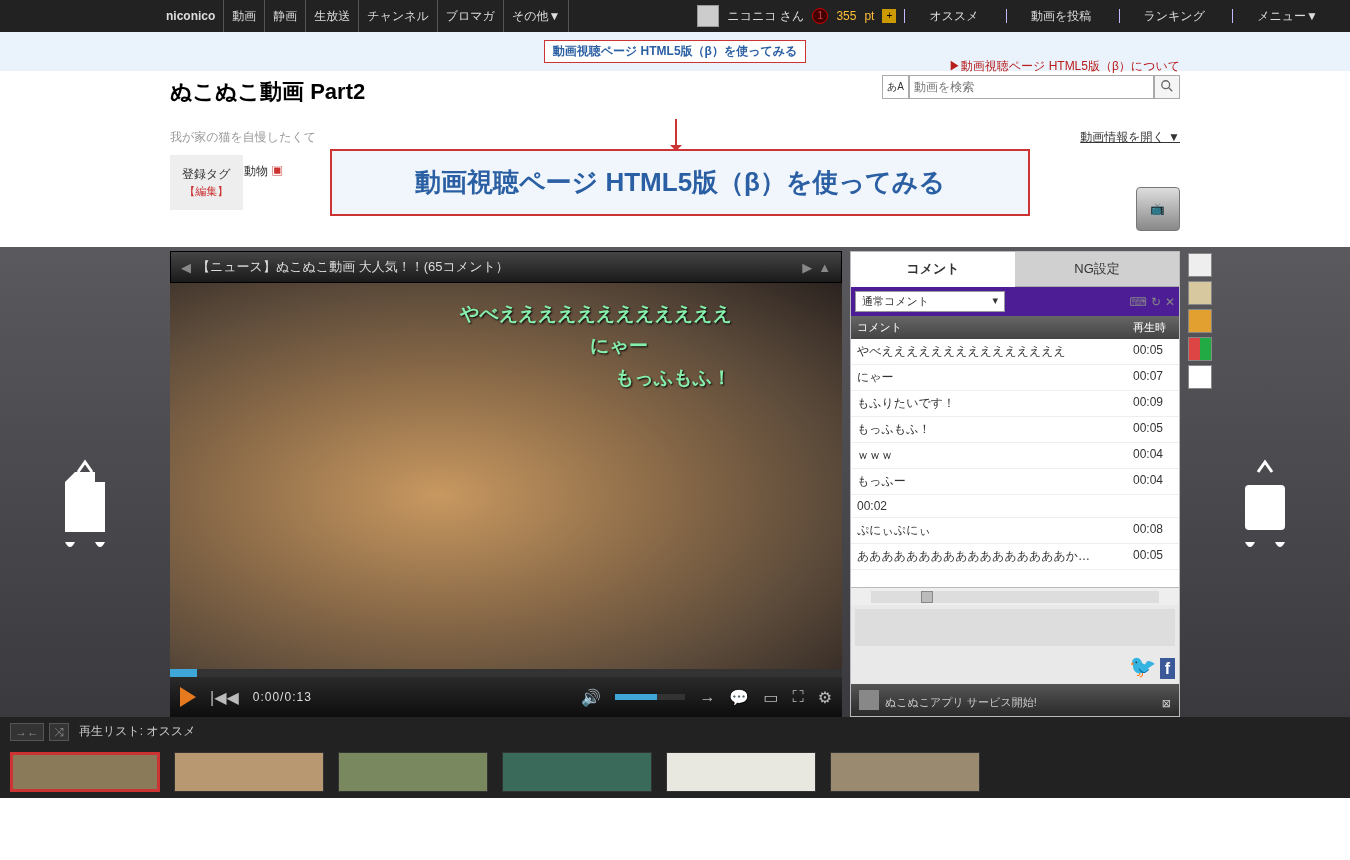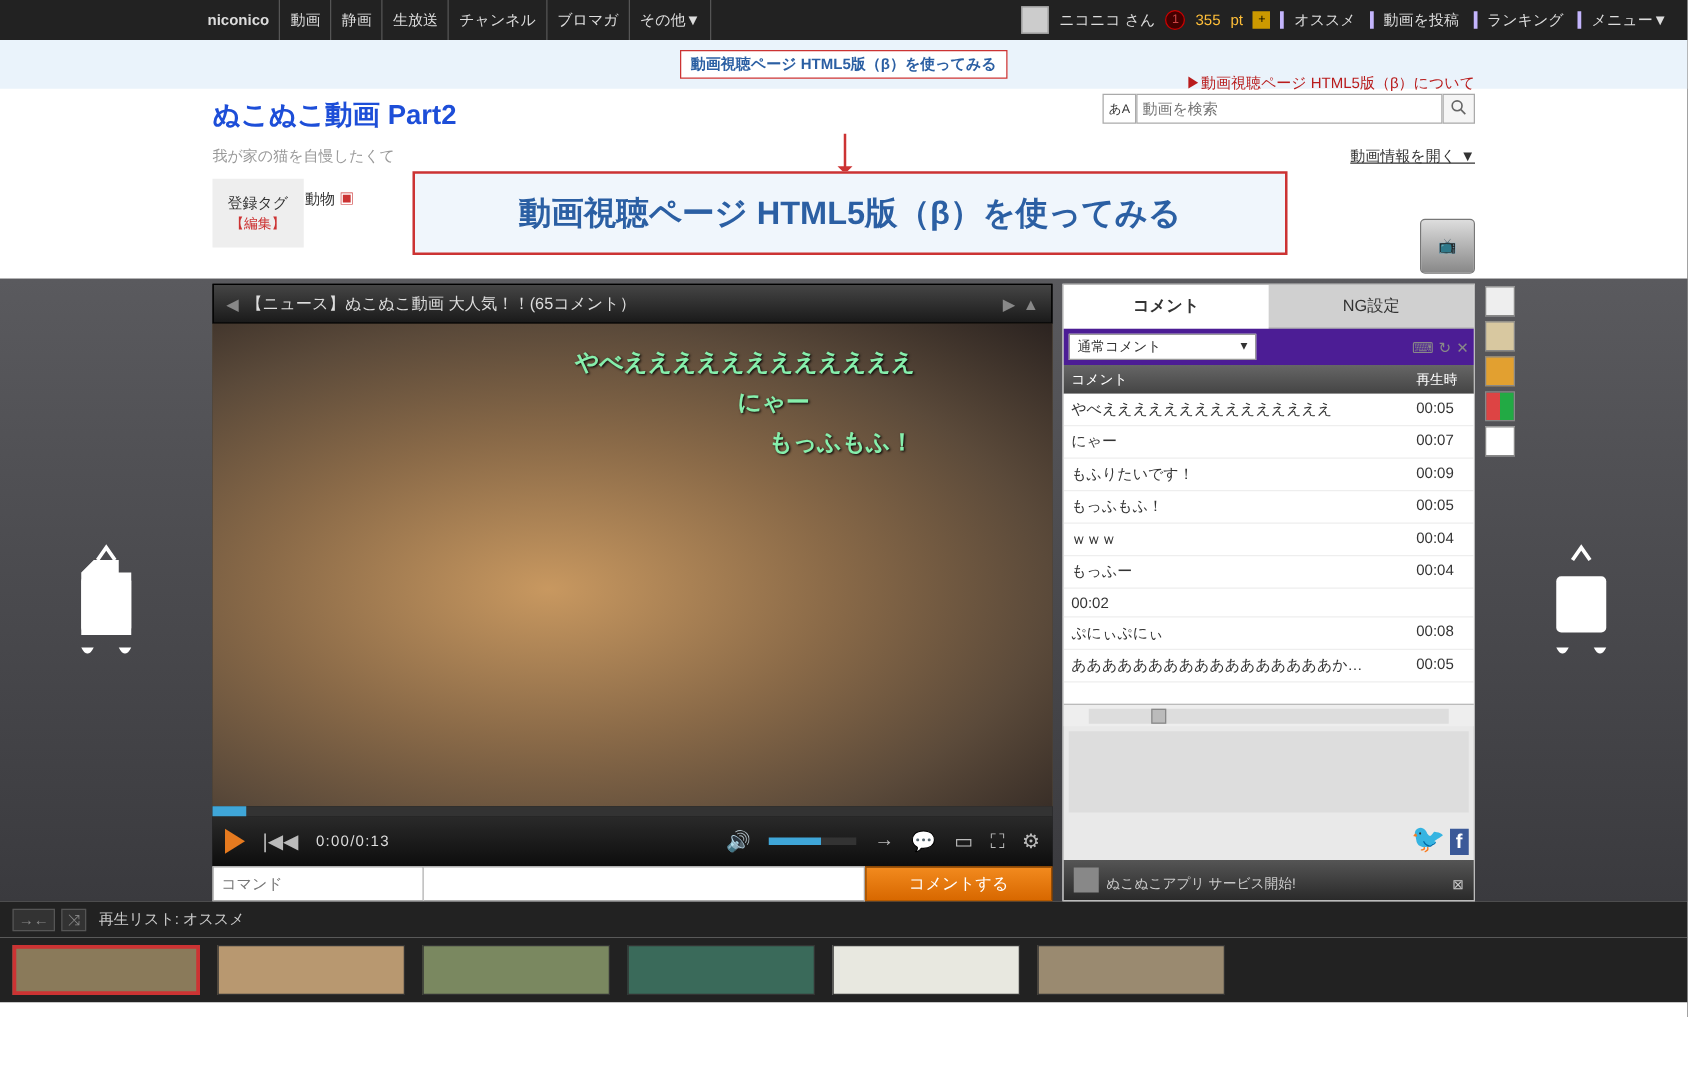--- a/index.html
+++ b/index.html
@@ -8,36 +8,36 @@
 
 #topbar{background:#222;color:#ddd;height:32px;line-height:32px;padding:0 8px;display:flex;align-items:center}
 #topbar .left{display:flex;align-items:center;gap:0;margin-left:158px}
 #topbar .left span{padding:0 8px;border-right:1px solid #555;cursor:pointer}
 #topbar .left span:first-child{font-weight:bold;padding-left:0}
 #topbar .right{margin-left:auto;display:flex;align-items:center;gap:8px}
 #topbar .avatar{width:22px;height:22px;background:#ccc;border:1px solid #999}
 #topbar .badge{width:16px;height:16px;border-radius:50%;background:#400;border:1px solid #c00;color:#c44;font-size:10px;text-align:center;line-height:14px}
 #topbar .pts{color:#ffbf39}
 #topbar .plus{width:14px;height:14px;background:#c90;color:#000;text-align:center;line-height:14px;font-size:10px}
-#topbar .nav a{color:#ddd;padding:0 8px;border-left:3px solid #c4b5fd;text-decoration:none;cursor:pointer}
+#topbar .nav a{color:#ddd;padding:0 24px;border-left:1px solid #c4b5fd;text-decoration:none;cursor:pointer}
 
 
 #banner{background:#eaf3fb;text-align:center;padding:8px 0;position:relative}
 #banner .lnk{color:#2b5fa3;font-weight:bold;border:1px solid #c33;padding:2px 8px;background:#fff;display:inline-block}
 #banner .about{position:absolute;right:170px;top:26px;color:#b91c1c}
 
 
 #hdr{width:1010px;margin:0 auto;padding:6px 0;position:relative}
-#hdr h1{font-size:22px;font-weight:bold;color:#1d4ed8}
+#hdr h1{font-size:22px;font-weight:bold;color:#000000}
 #hdr .search{position:absolute;right:0;top:4px;display:flex}
 #hdr .search .lang{border:1px solid #aaa;background:#fff;font-size:10px;padding:4px 4px;color:#333}
 #hdr .search input{border:1px solid #aaa;width:245px;padding:4px;font-size:12px}
 #hdr .search button{border:1px solid #aaa;background:#f5f5f5;width:26px;cursor:pointer}
 
-#hdr2{width:1010px;margin:0 auto;position:relative;height:110px}
+#hdr2{width:1010px;margin:12px auto;position:relative;height:110px}
 #hdr2 .desc{color:#999;font-size:12px;padding-top:4px}
 #hdr2 .open{position:absolute;right:0;top:4px;font-size:12px}
 #hdr2 .tagbox{position:absolute;left:0;top:30px;background:#eee;padding:10px 12px;text-align:center;font-size:11px;line-height:1.5}
 #hdr2 .tagbox .tgl{font-size:12px;color:#333}
 #hdr2 .tagbox .edit{color:#c33}
 #hdr2 .tags{position:absolute;left:74px;top:38px;font-size:12px}
 #hdr2 .bigbanner{position:absolute;left:160px;top:24px;width:700px;border:2px solid #c33;background:#f0f6fc;text-align:center;padding:14px 8px;font-size:26px;font-weight:bold;color:#2b5fa3}
 #hdr2 .tvbtn{position:absolute;right:0;bottom:4px;width:44px;height:44px;background:linear-gradient(#ddd,#888);border:1px solid #777;border-radius:4px;display:flex;align-items:center;justify-content:center}
 #hdr2 .arrow{position:absolute;left:505px;top:-6px;width:2px;height:30px;background:#c33}
 #hdr2 .arrow::after{content:"";position:absolute;bottom:-8px;left:-5px;border:6px solid transparent;border-top-color:#c33}
@@ -217,25 +217,20 @@
         <span class="time">0:00/0:13</span>
         <div class="spacer"></div>
         <span class="icn">🔊</span>
         <div class="vol"></div>
         <span class="icn">→</span>
         <span class="icn">💬</span>
         <span class="icn">▭</span>
         <span class="icn">⛶</span>
         <span class="icn">⚙</span>
       </div>
-      <div id="cmdrow">
-        <input placeholder="コマンド" style="">
-        <div class="txtbox"></div>
-        <button>コメントする</button>
-      </div>
     </div>
 
     <div id="cpanel">
       <div class="tabs">
         <div class="tab active">コメント</div>
         <div class="tab">NG設定</div>
       </div>
       <div class="selrow">
         <div class="sel">
             <span>通常コメント</span>

